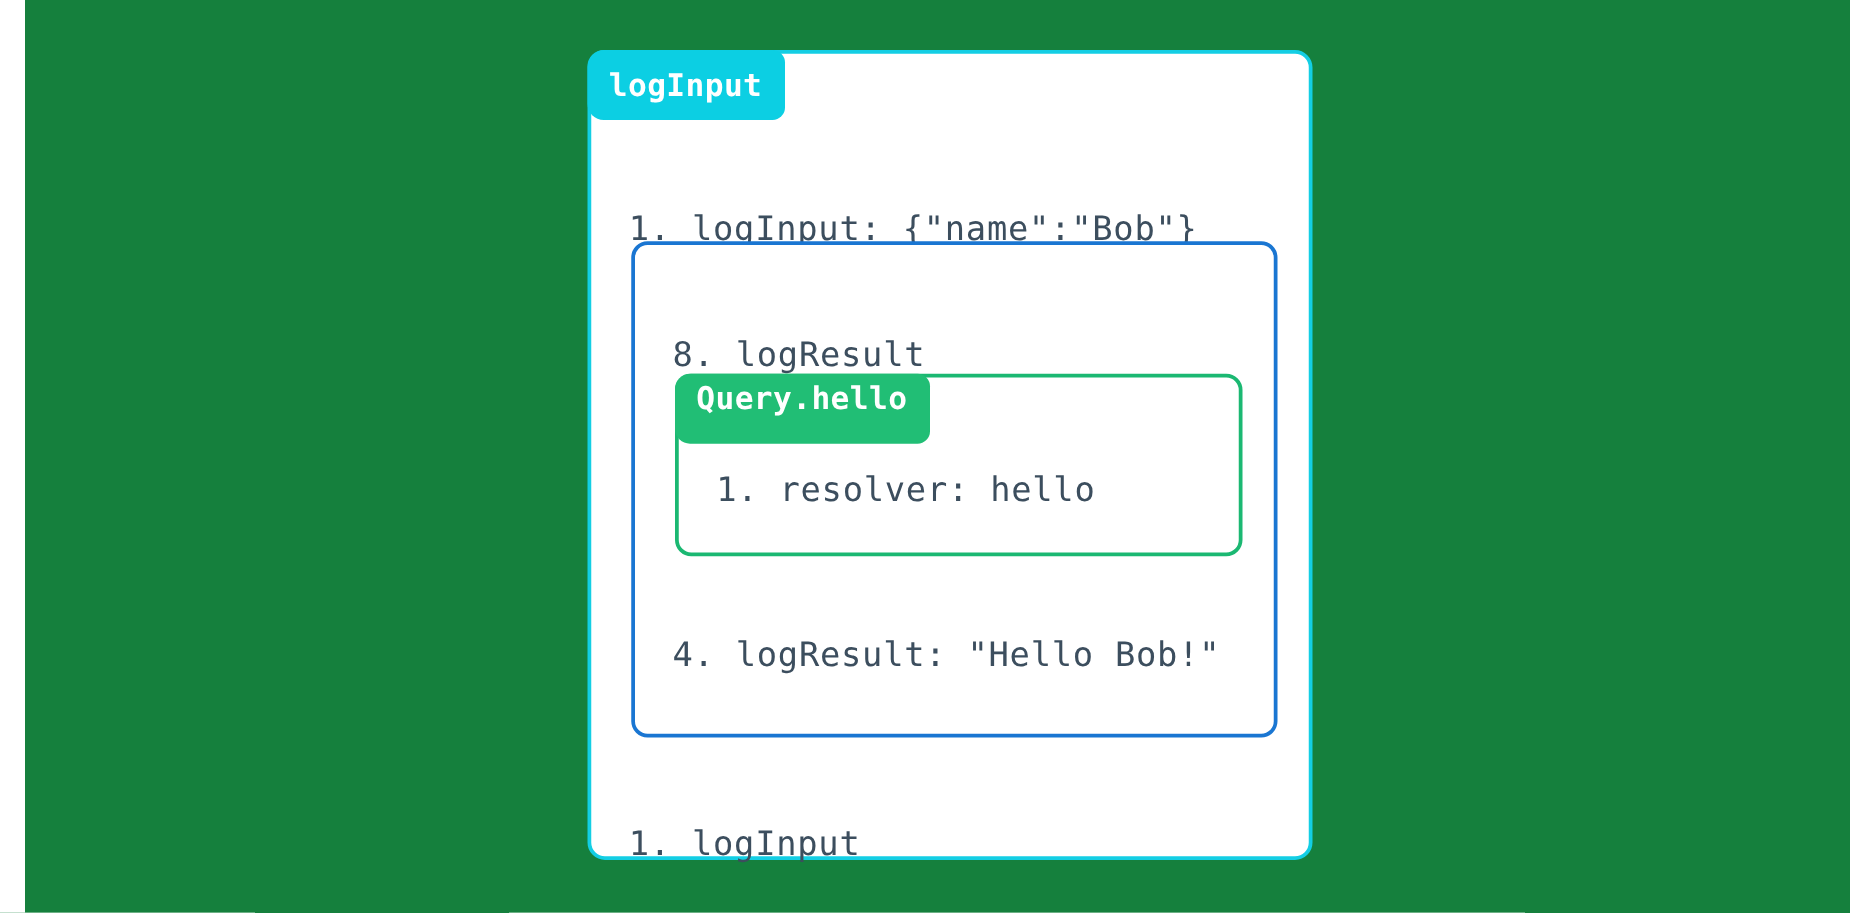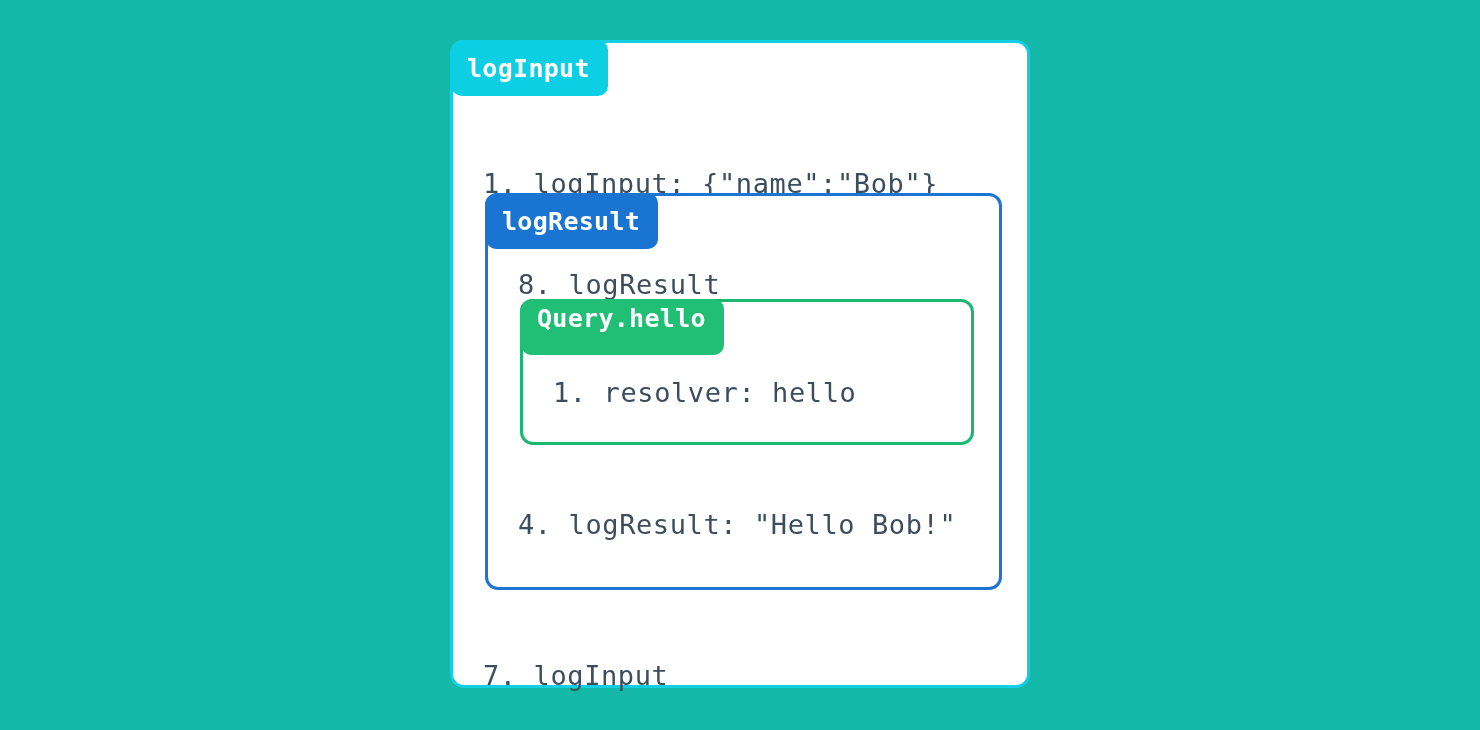--- a/index.html
+++ b/index.html
@@ -14,21 +14,22 @@
     position: relative;
     overflow: hidden;
     font-family: "DejaVu Sans Mono", "Liberation Mono", monospace;
     -webkit-font-smoothing: antialiased;
   }
 
   
   #canvas {
     position: absolute;
     inset: 0;
-    background: #14b8a6;
+    background: #15803d;
+    margin-left: 20px;
   }
 
   
   .trace-box {
     position: absolute;
     box-sizing: border-box;
     background: #ffffff;
     border-style: solid;
     border-radius: 14px;
   }
@@ -127,30 +128,29 @@
 <div id="canvas">
 
   <div class="trace-box" id="box-loginput">
 
     <div class="box-label">logInput</div>
 
     <div class="log-line" id="line-1">1. logInput: {"name":"Bob"}</div>
 
     <div class="trace-box" id="box-logresult">
 
-      <div class="box-label">logResult</div>
 
       <div class="log-line" id="line-2">8. logResult</div>
 
       <div class="trace-box" id="box-queryhello">
 
         <div class="box-label">Query.hello</div>
 
         <div class="log-line" id="line-3">1. resolver: hello</div>
       </div>
 
       <div class="log-line" id="line-4">4. logResult: "Hello Bob!"</div>
     </div>
 
-    <div class="log-line" id="line-5">7. logInput</div>
+    <div class="log-line" id="line-5">1. logInput</div>
   </div>
 
 </div>
 
 </body></html>

